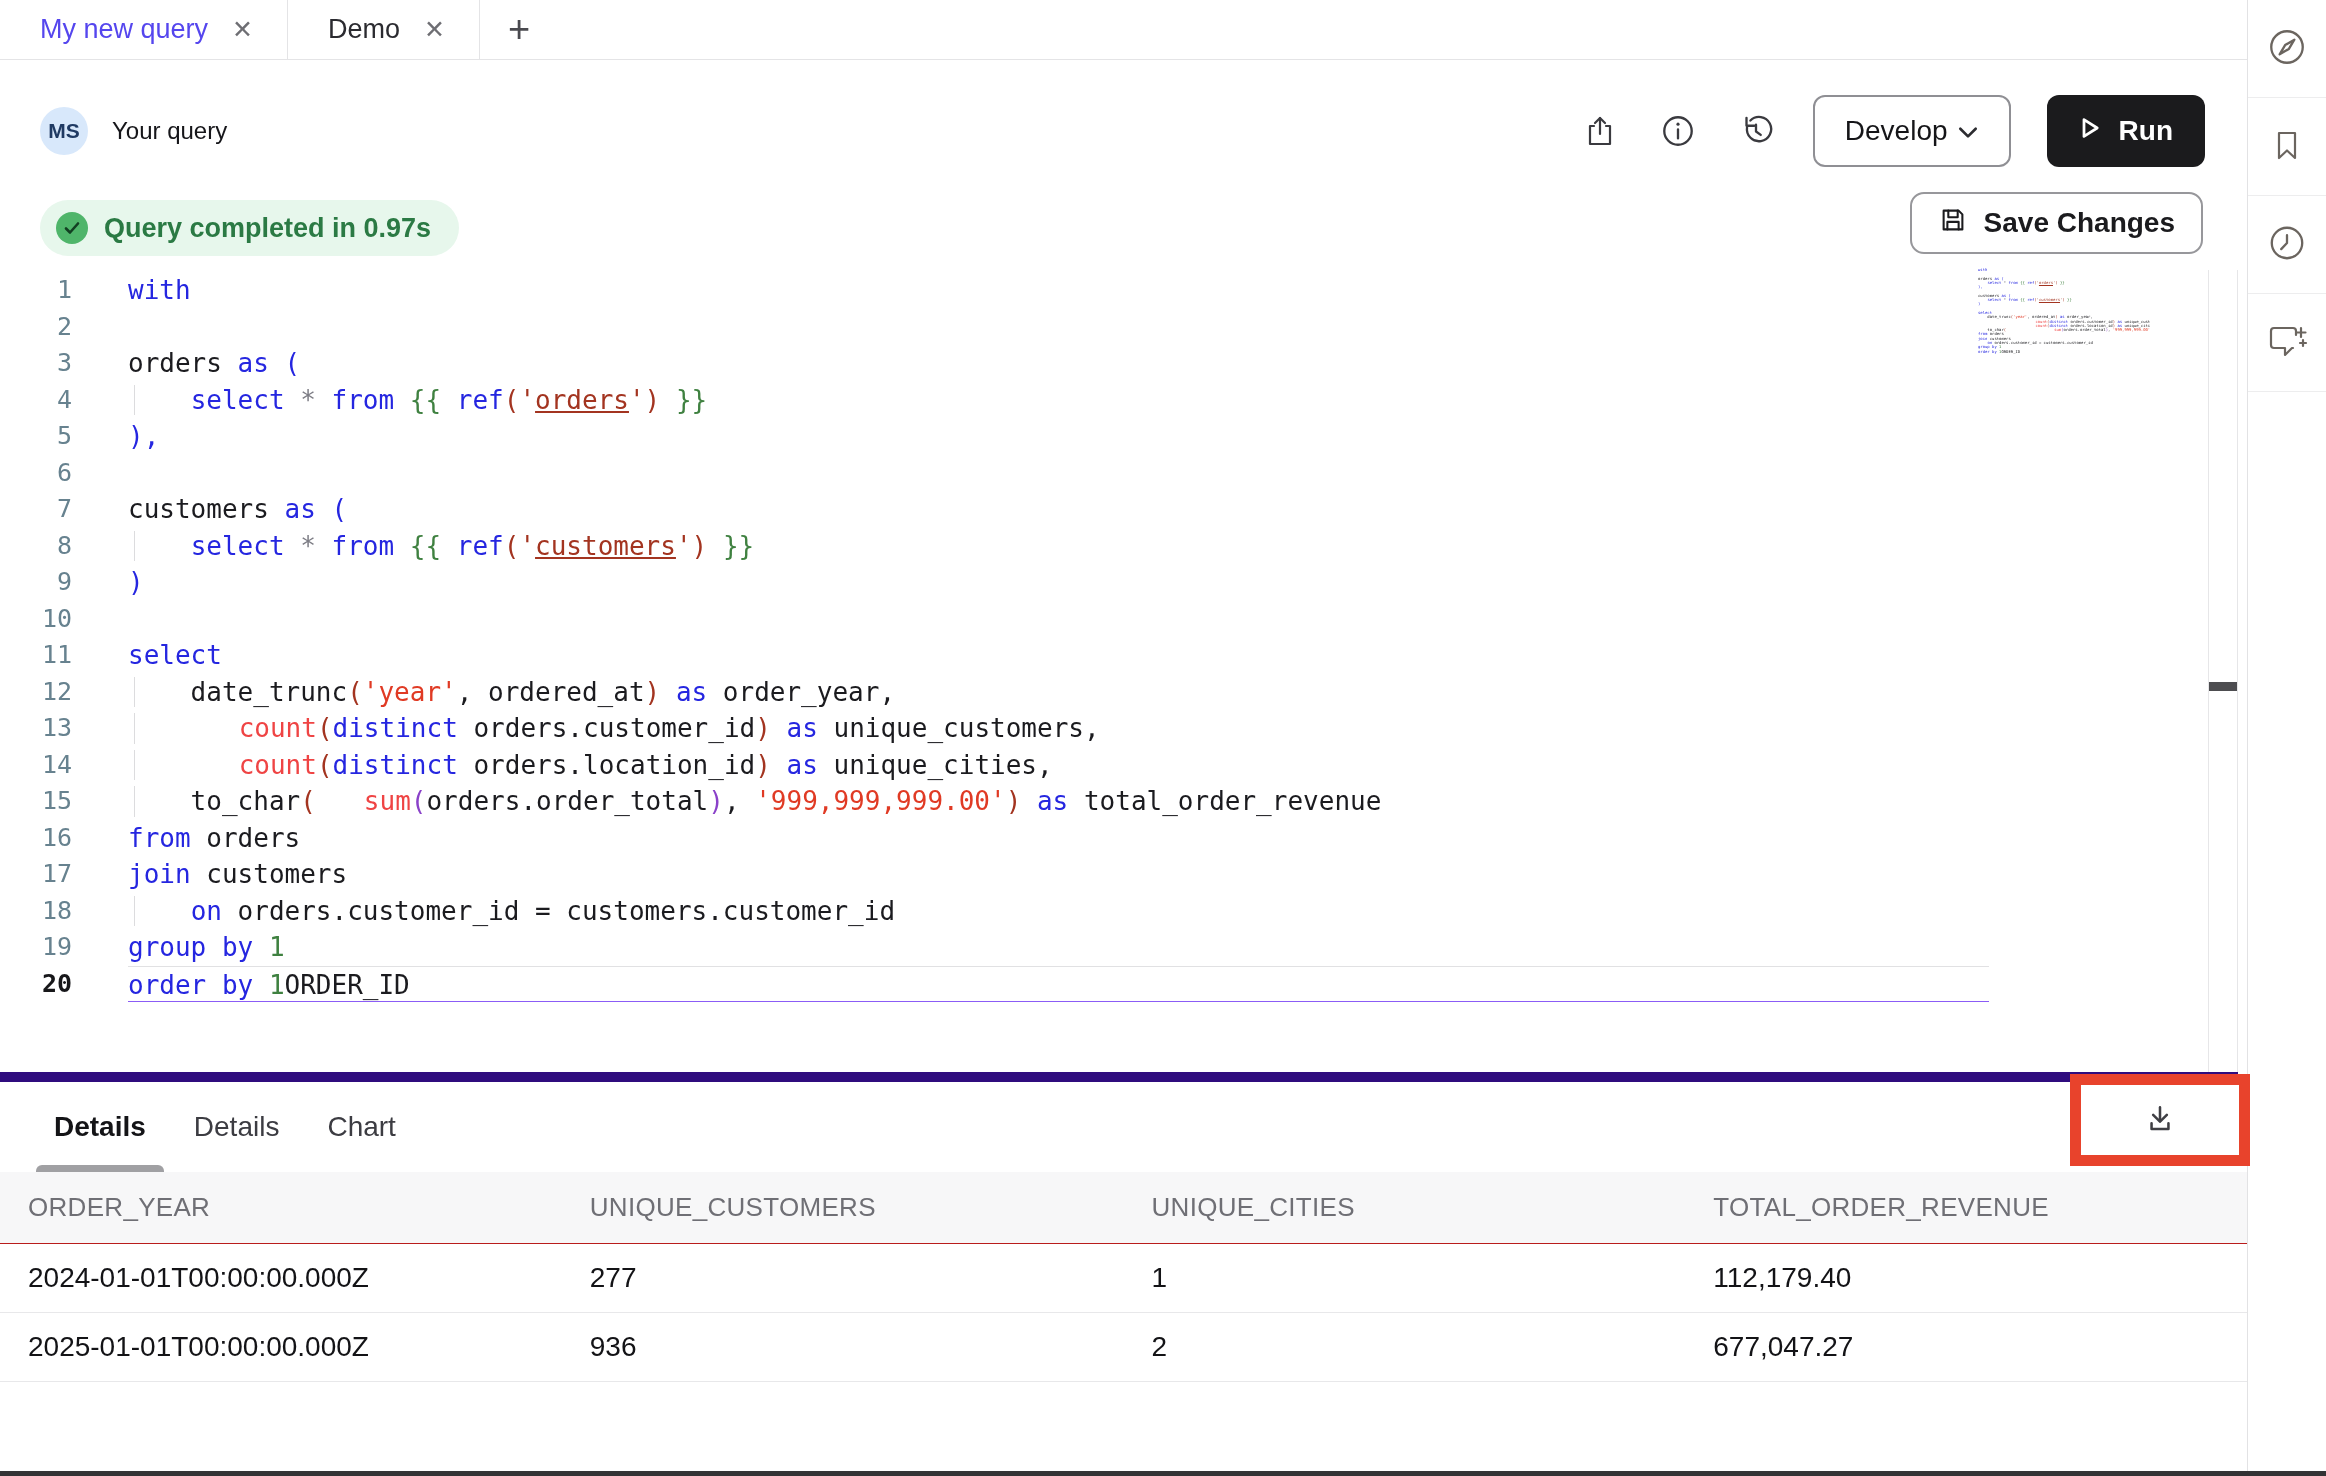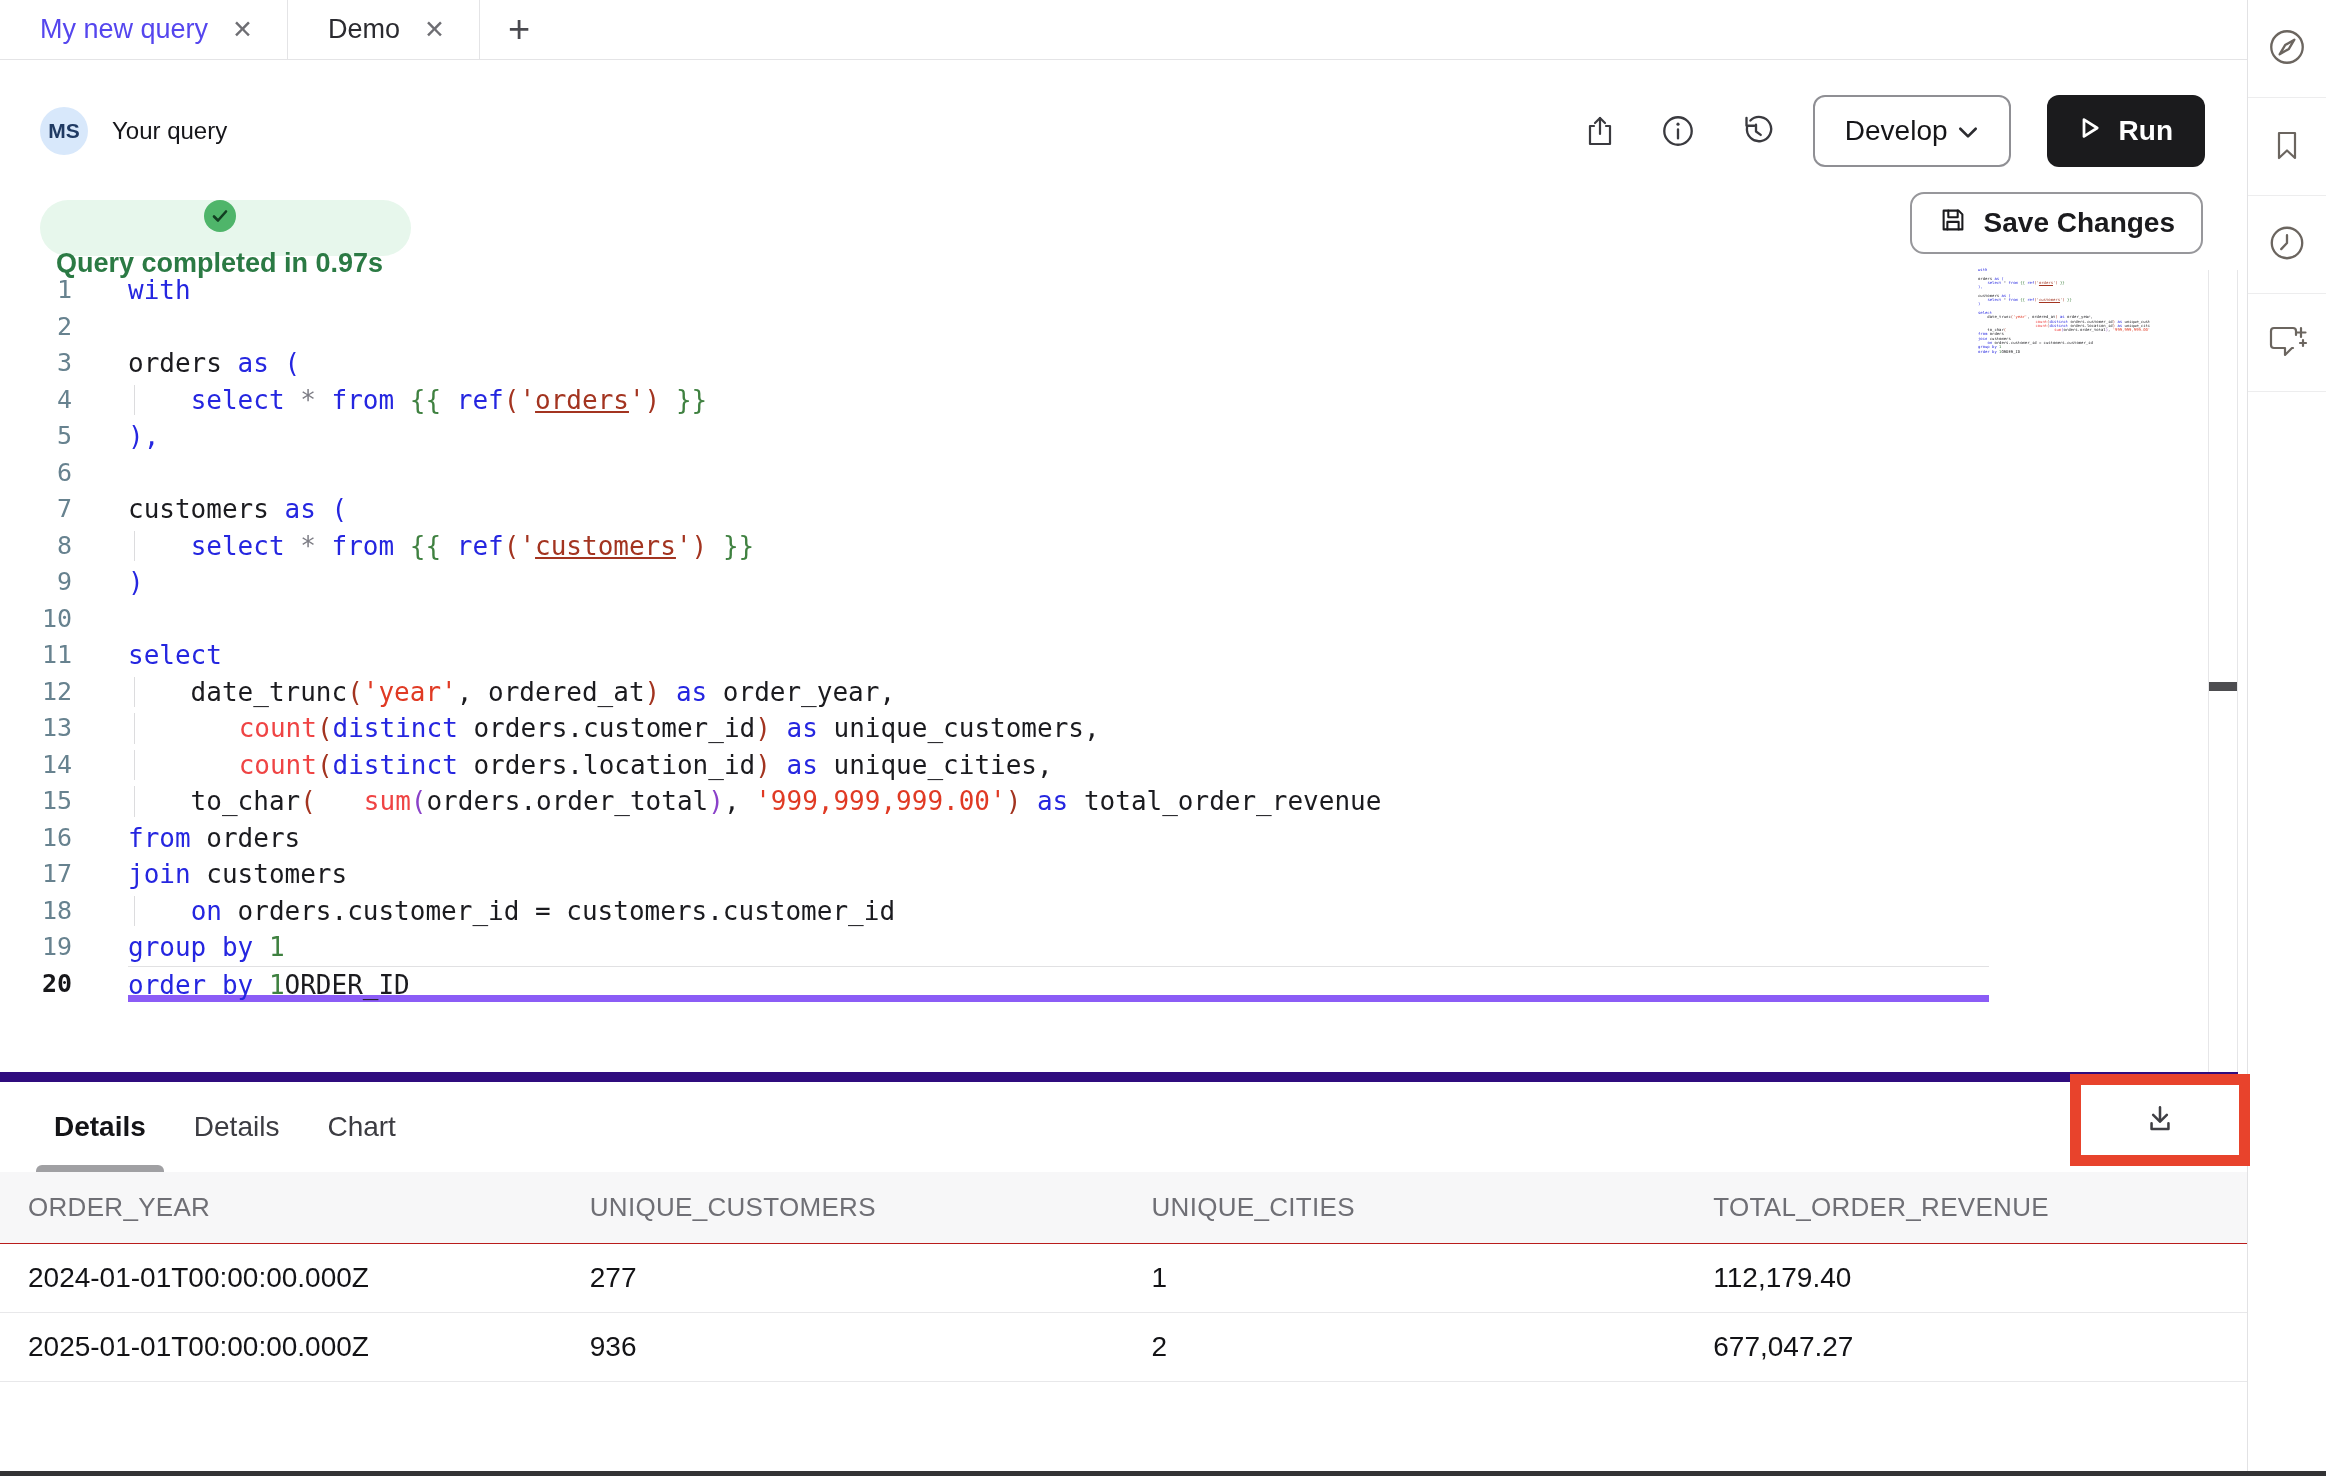--- a/index.html
+++ b/index.html
@@ -30,36 +30,36 @@
   .develop-btn { height:72px; border:2px solid #8f8f94; border-radius:12px; background:#fff;
                  display:flex; align-items:center; gap:9px; padding:0 30px; font-size:28px; color:#151518; cursor:pointer; }
   .develop-btn svg { stroke:#2c2c30; fill:none; stroke-width:2.4; stroke-linecap:round; stroke-linejoin:round; }
   .run-btn { height:72px; background:#1b1b1d; border-radius:12px; color:#fff; border:none;
              display:flex; align-items:center; gap:18px; padding:0 32px; font-size:28px; font-weight:600; cursor:pointer; }
   .run-btn svg { stroke:#fff; fill:none; stroke-width:2.3; stroke-linejoin:round; }
 
   
   .editor { position:absolute; left:0; top:188px; width:2247px; height:884px; background:#fff; }
   .status-badge { position:absolute; left:40px; top:12px; height:56px; border-radius:28px;
-                  background:#e7f7ec; display:flex; align-items:center; gap:16px; padding:0 28px 0 16px;flex-direction:column; }
+                  background:#e7f7ec; display:flex; align-items:center; gap:16px; padding:0 28px 0 16px; }
   .badge-check { width:32px; height:32px; border-radius:50%; background:#4fb56a;
                  display:flex; align-items:center; justify-content:center; flex:none; }
   .badge-check svg { stroke:#123f22; fill:none; stroke-width:2.6; stroke-linecap:round; stroke-linejoin:round; }
   .badge-text { font-size:27px; font-weight:600; color:#2b7a44; white-space:nowrap; }
   .save-btn { position:absolute; right:44px; top:4px; height:62px; border:2px solid #97979b; border-radius:14px;
               background:#fff; display:flex; align-items:center; gap:16px; padding:0 26px;
               font-size:28px; font-weight:600; color:#1b1b1e; cursor:pointer; }
   .save-btn svg { stroke:#1b1b1e; fill:none; stroke-width:2.2; stroke-linecap:round; stroke-linejoin:round; }
 
   .code { position:absolute; left:0; top:84px; right:0;
           font-family:"DejaVu Sans Mono", monospace; font-size:26px; }
   .cl { display:flex; height:36.5px; line-height:36.5px; }
   .cl .ln { width:72px; flex:none; text-align:right; color:#67828f; font-size:25px; }
   .cl .lt { flex:1; margin-left:56px; margin-right:258px; white-space:pre; position:relative; height:36.5px; }
-  .cl.active .lt { border-top:1px solid #e1e1e3; border-bottom:7px solid #8b5cf6; }
+  .cl.active .lt { border-top:1px solid #e1e1e3; border-bottom:1px solid #8b5cf6; }
   .cl.active .ln { color:#17171a; font-weight:bold; }
   .guide { position:absolute; left:6px; top:3px; bottom:3px; width:0; border-left:1px solid #dcdcde; }
   .tk-k { color:#2526e0; }
   .tk-d { color:#1b1b1f; }
   .tk-o { color:#7d7d85; }
   .tk-g { color:#3f8140; }
   .tk-p { color:#a33420; }
   .tk-r { color:#a33420; text-decoration:underline; }
   .tk-s { color:#e03a24; }
   .tk-f { color:#ef4444;margin-left:48px; }

